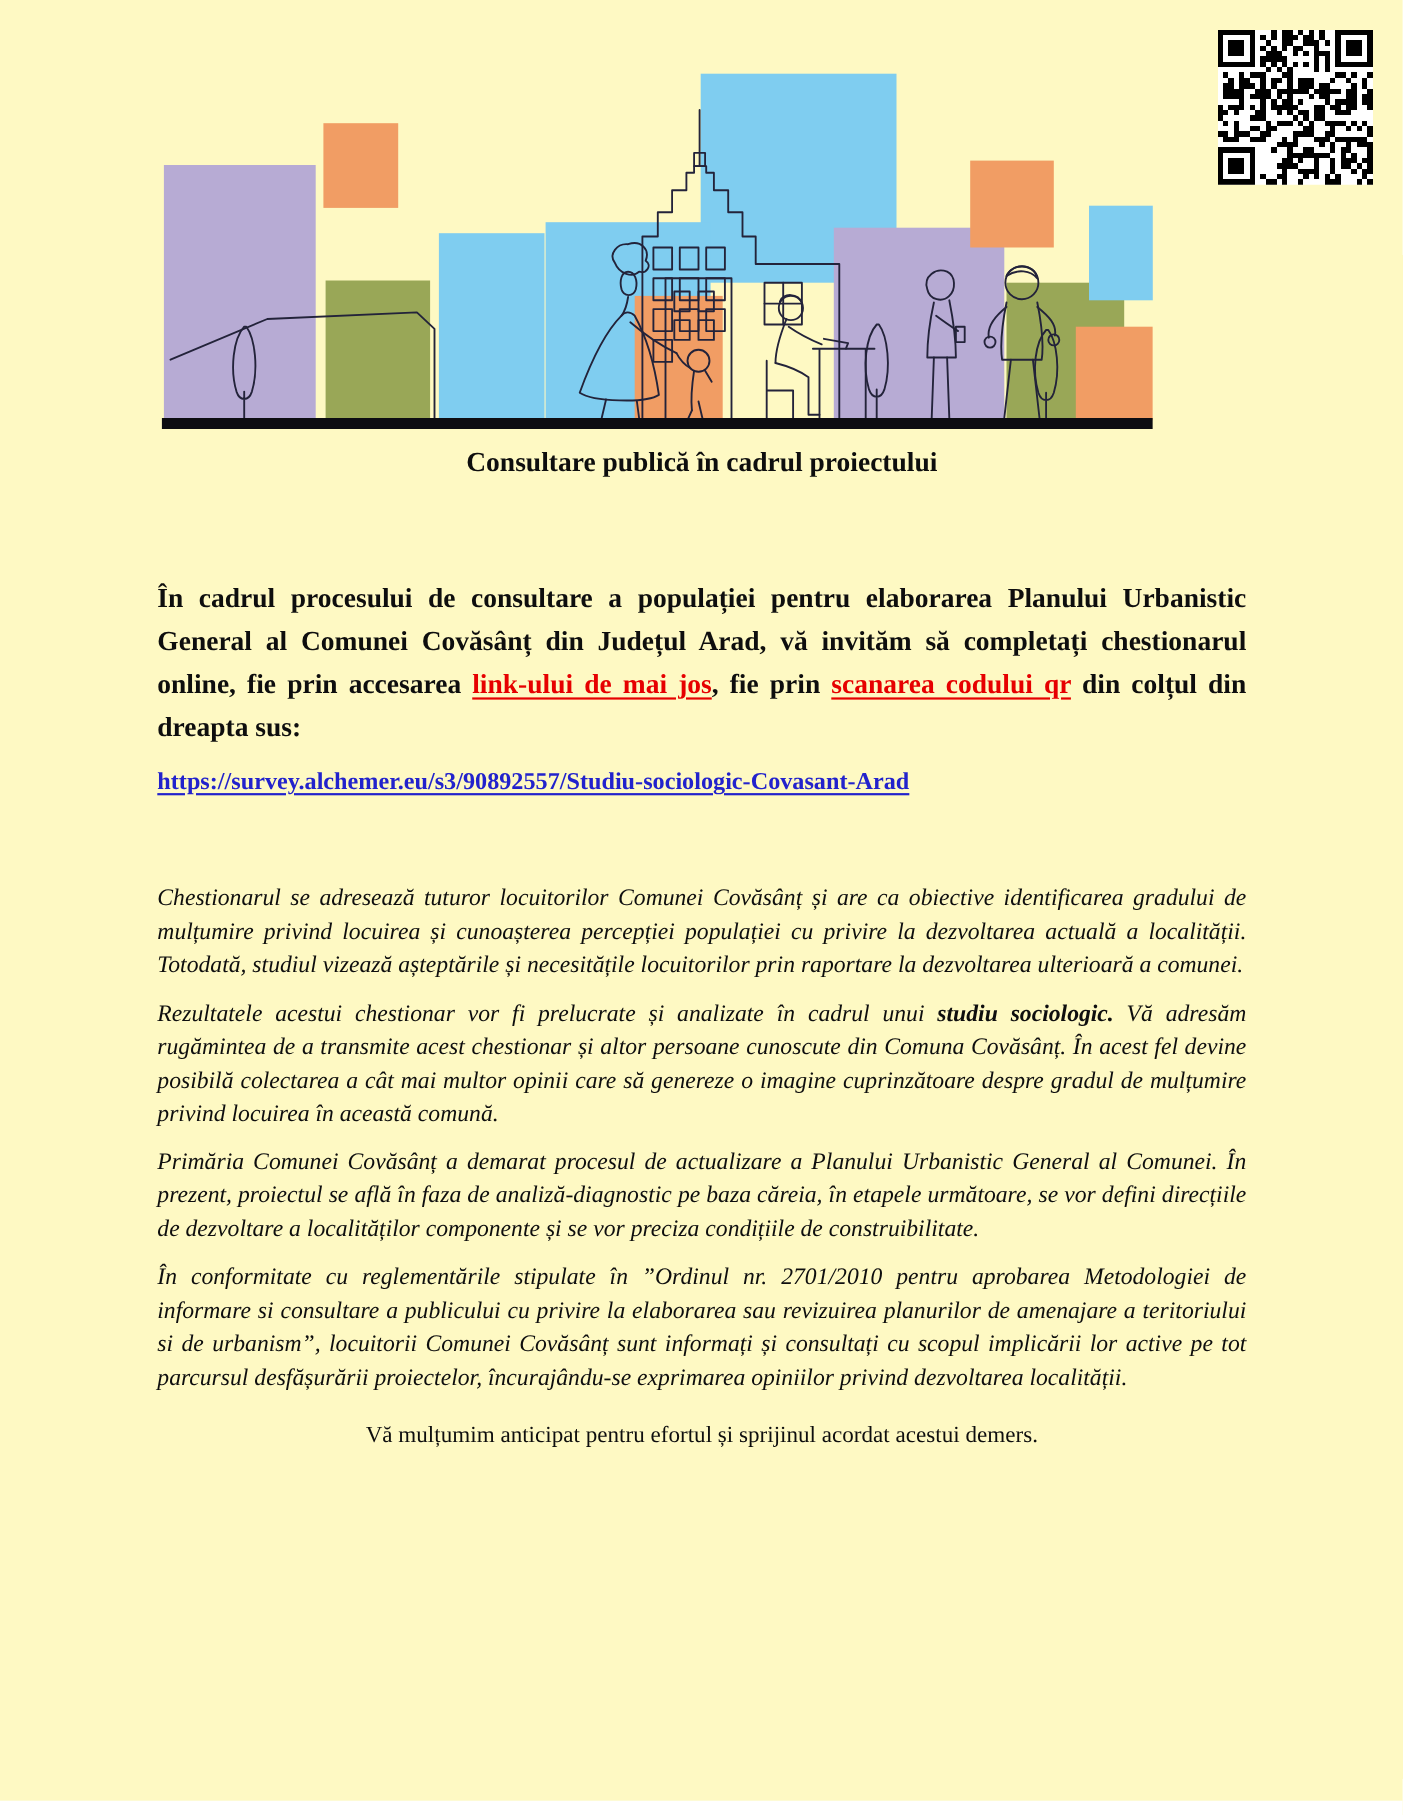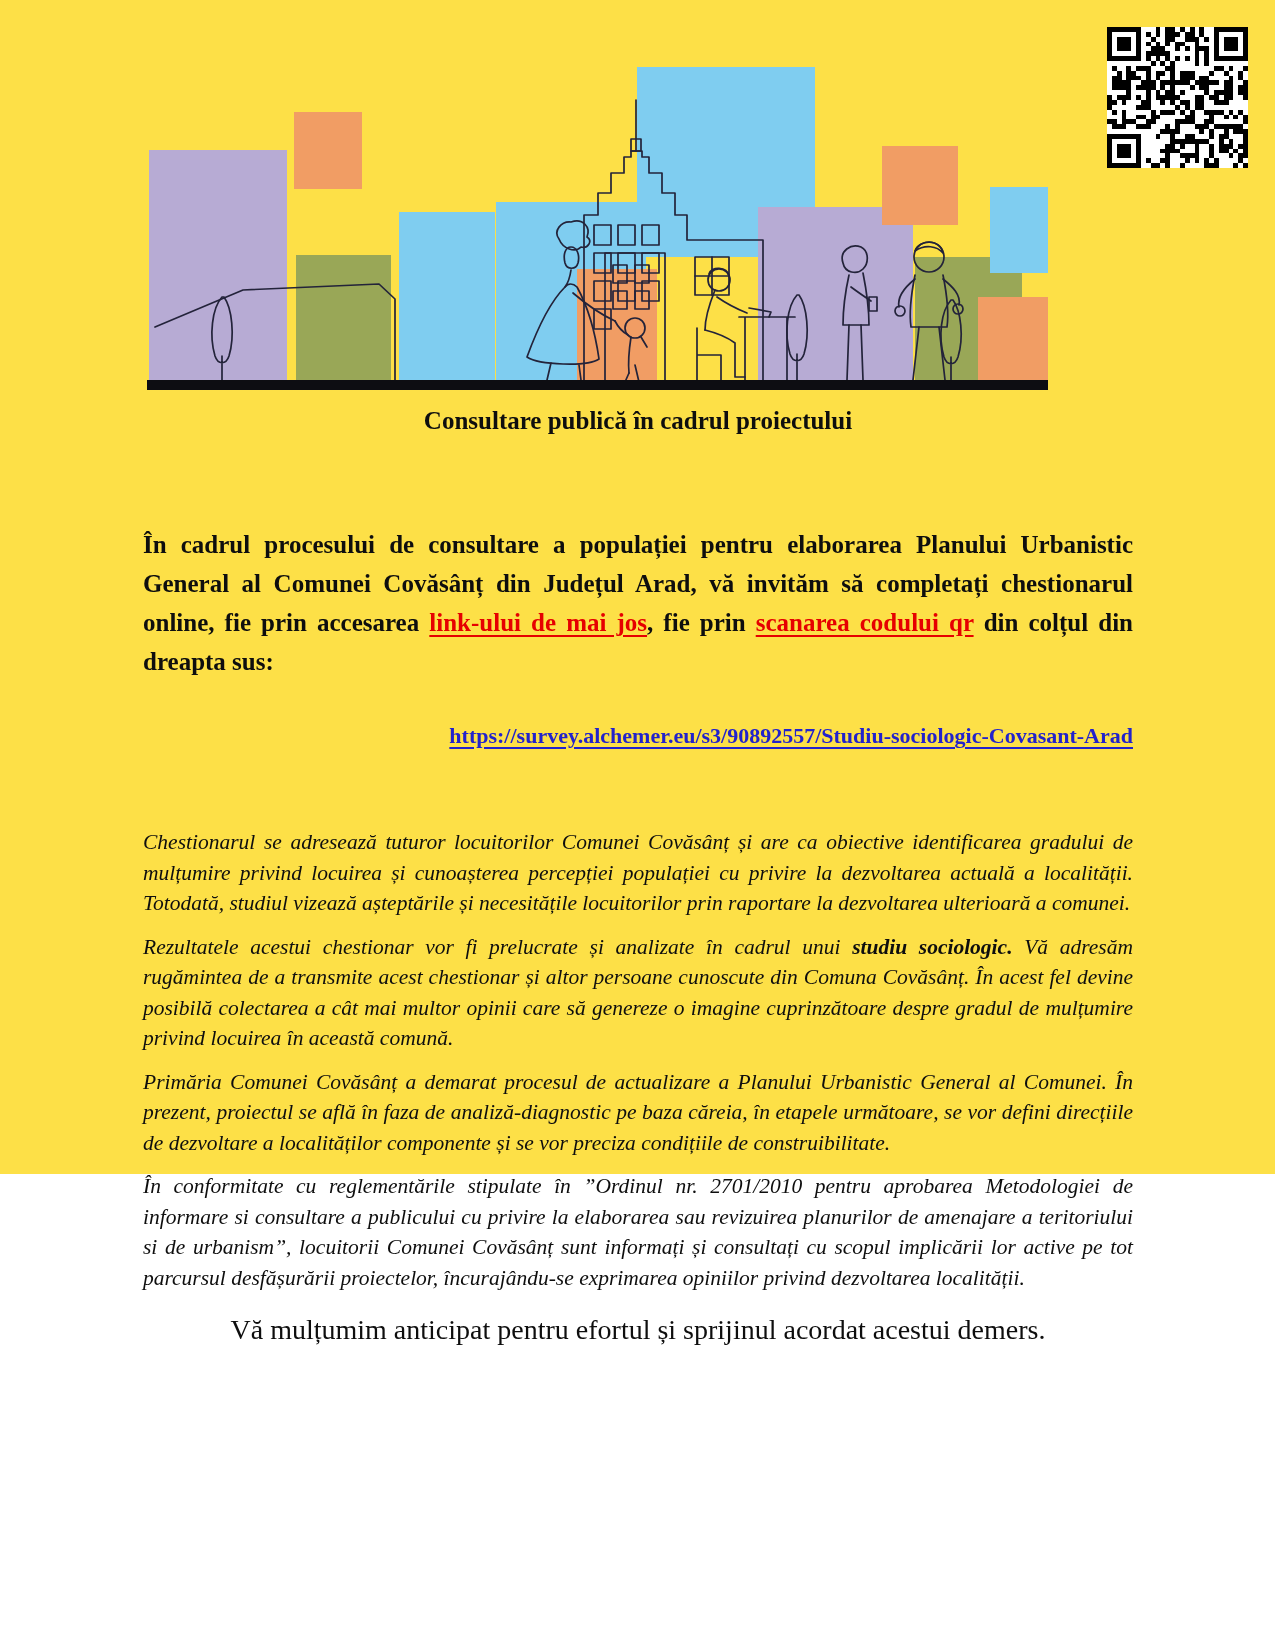--- a/index.html
+++ b/index.html
@@ -13,21 +13,21 @@
     --baseline:#0d0d12;
   }
   html,body{margin:0;padding:0;background:#ffffff;}
   body{
     width:1275px;height:1650px;
     font-family:"Liberation Serif","DejaVu Serif",serif;
     color:#0e0e0e;
     position:relative;
     overflow:hidden;
   }
-  .page{position:relative;width:1275px;height:1174px;background:#fde047;}
+  .page{position:relative;width:1275px;height:1637px;background:#fef9c3;}
 
   
   .hero{position:absolute;top:0;left:0;width:1275px;height:395px;}
   .illustration{position:absolute;top:25px;left:147px;width:901px;height:365px;}
   .qr{position:absolute;top:27px;left:1106px;width:143px;height:141px;}
 
   
   .content{position:absolute;top:405px;left:143px;width:990px;}
   .title{
     text-align:center;font-size:25px;font-weight:bold;margin:0;line-height:32px;
@@ -42,33 +42,33 @@
   }
   .seg-plain{}
   .seg-bold{font-weight:bold;}
   .seg-red-link{
     color:var(--accent-red);
     text-decoration:underline;
     text-decoration-thickness:2px;
     text-underline-offset:4px;
     cursor:pointer;
   }
-  .survey-link-row{margin-top:42px;text-align:right;}
+  .survey-link-row{margin-top:16px;text-align:left;}
   .survey-link{
     font-size:22px;font-weight:bold;color:var(--link-blue);
     text-decoration:underline;text-underline-offset:4px;
     cursor:pointer;
   }
   .body-paragraphs{
     margin-top:78px;
     font-size:21.5px;line-height:30.5px;text-align:justify;
   }
   .body-paragraphs p{margin:0 0 13px 0;font-style:italic;}
   .closing{
-    margin-top:22px;text-align:center;font-size:28px;line-height:30px;
+    margin-top:22px;text-align:center;font-size:21px;line-height:30px;
   }
 
   svg{display:block;}
   .lineart{stroke:var(--ink);stroke-width:1.7;fill:none;stroke-linecap:round;stroke-linejoin:round;}
 </style>
 </head>
 <body>
 
 <div class="page">
 

